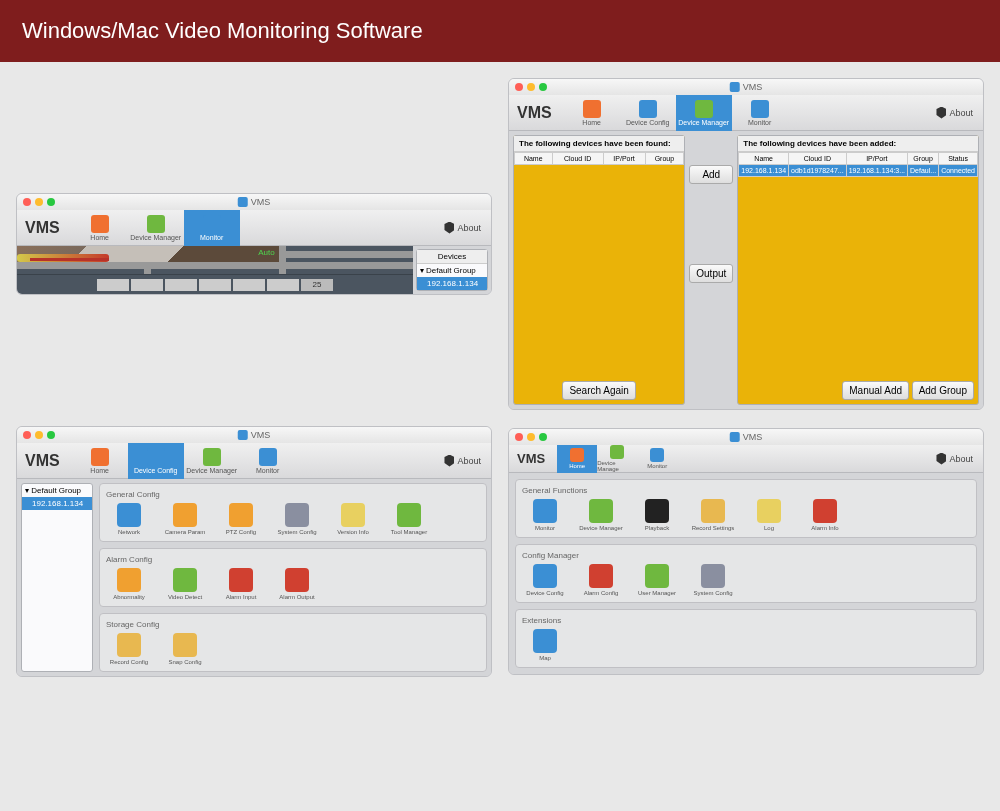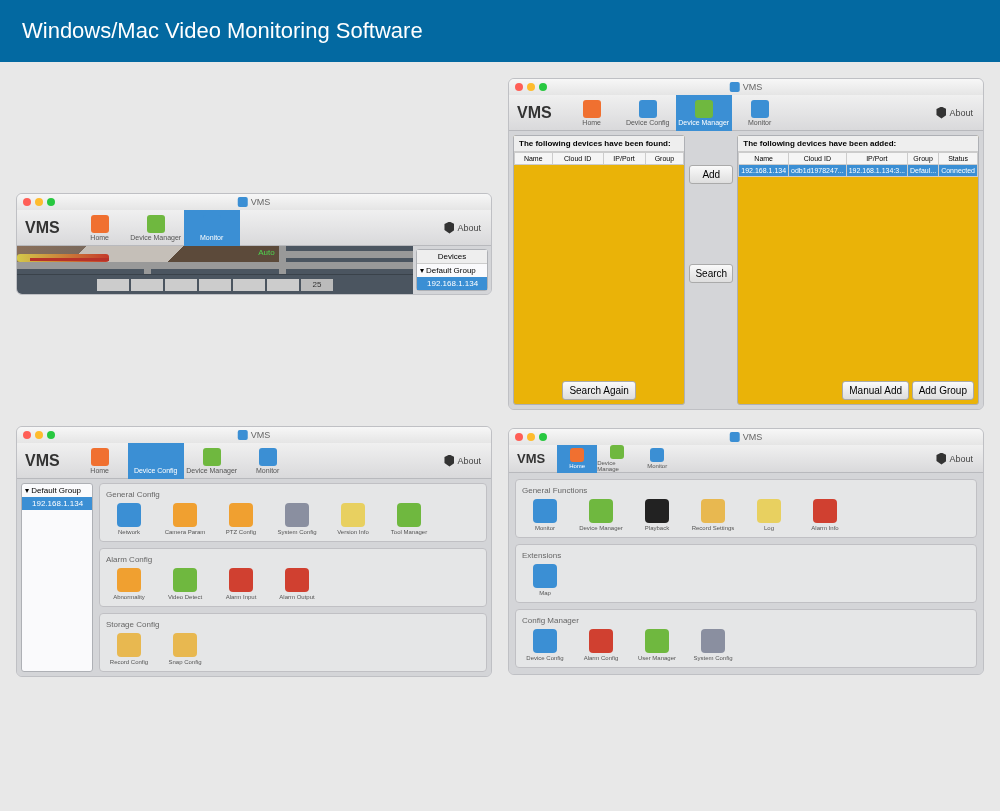--- a/index.html
+++ b/index.html
@@ -1,18 +1,18 @@
 <!DOCTYPE html>
 <html><head>
 <meta charset="utf-8">
 <style>
 * { margin:0; padding:0; box-sizing:border-box; font-family: -apple-system, Helvetica, Arial, sans-serif; }
 body { background:#e8e8e8; width:1000px; }
 
-.page-header { background:#0369a1; color:#fff; padding:18px 22px; font-size:22px; font-weight:300; }
+.page-header { background:#7f1d1d; color:#fff; padding:18px 22px; font-size:22px; font-weight:300; }
 
 .grid { display:flex; flex-wrap:wrap; gap:16px; padding:16px;align-items:center; }
 .win { width:476px; background:#dcdde0; border:1px solid #bfc0c4; border-radius:6px; overflow:hidden; display:flex; flex-direction:column; font-size:9px; }
 
 .titlebar { height:16px; background:linear-gradient(#f7f7f7,#e5e5e5); display:flex; align-items:center; padding:0 6px; gap:4px; position:relative; }
 .dot { width:8px; height:8px; border-radius:50%; }
 .dot.r{background:#ff5f57;} .dot.y{background:#febc2e;} .dot.g{background:#28c840;}
 .titlebar .tc { position:absolute; left:50%; transform:translateX(-50%); display:flex; align-items:center; gap:3px; color:#666; }
 .tinyicon { width:10px; height:10px; background:#3b8fd4; border-radius:2px; }
 
@@ -194,21 +194,21 @@
         <th>IP/Port</th>
         <th>Group</th>
       </tr>
             </tbody>
           </table>
       <div class="fill"></div>
       <div class="foot"><button>Search Again</button></div>
     </div>
     <div class="midbtns">
       <button>Add</button>
-      <button>Search</button>
+      <button>Output</button>
     </div>
     <div class="panel">
       <div class="ph">The following devices have been added:</div>
       <table>
         <tbody>
               <tr>
           <th>Name</th>
           <th>Cloud ID</th>
           <th>IP/Port</th>
           <th>Group</th>
@@ -391,45 +391,45 @@
               <span class="ci ci-yellow"></span>
               <span>Log</span>
             </div>
         <div class="cfgitem">
               <span class="ci ci-red"></span>
               <span>Alarm Info</span>
             </div>
       </div>
     </div>
     <div class="section">
+      <div class="st">Config Manager</div>
+      <div class="iconrow">
+        <div class="cfgitem">
+              <span class="ci ci-blue"></span>
+              <span>Device Config</span>
+            </div>
+        <div class="cfgitem">
+              <span class="ci ci-red"></span>
+              <span>Alarm Config</span>
+            </div>
+        <div class="cfgitem">
+              <span class="ci ci-green"></span>
+              <span>User Manager</span>
+            </div>
+        <div class="cfgitem">
+              <span class="ci ci-gear"></span>
+              <span>System Config</span>
+            </div>
+      </div>
+    </div>
+    <div class="section">
       <div class="st">Extensions</div>
       <div class="iconrow">
         <div class="cfgitem">
               <span class="ci ci-blue"></span>
               <span>Map</span>
             </div>
       </div>
     </div>
-    <div class="section">
-      <div class="st">Config Manager</div>
-      <div class="iconrow">
-        <div class="cfgitem">
-              <span class="ci ci-blue"></span>
-              <span>Device Config</span>
-            </div>
-        <div class="cfgitem">
-              <span class="ci ci-red"></span>
-              <span>Alarm Config</span>
-            </div>
-        <div class="cfgitem">
-              <span class="ci ci-green"></span>
-              <span>User Manager</span>
-            </div>
-        <div class="cfgitem">
-              <span class="ci ci-gear"></span>
-              <span>System Config</span>
-            </div>
-      </div>
-    </div>
   </div>
 </div>
 
 </div>
 
 </body></html>

